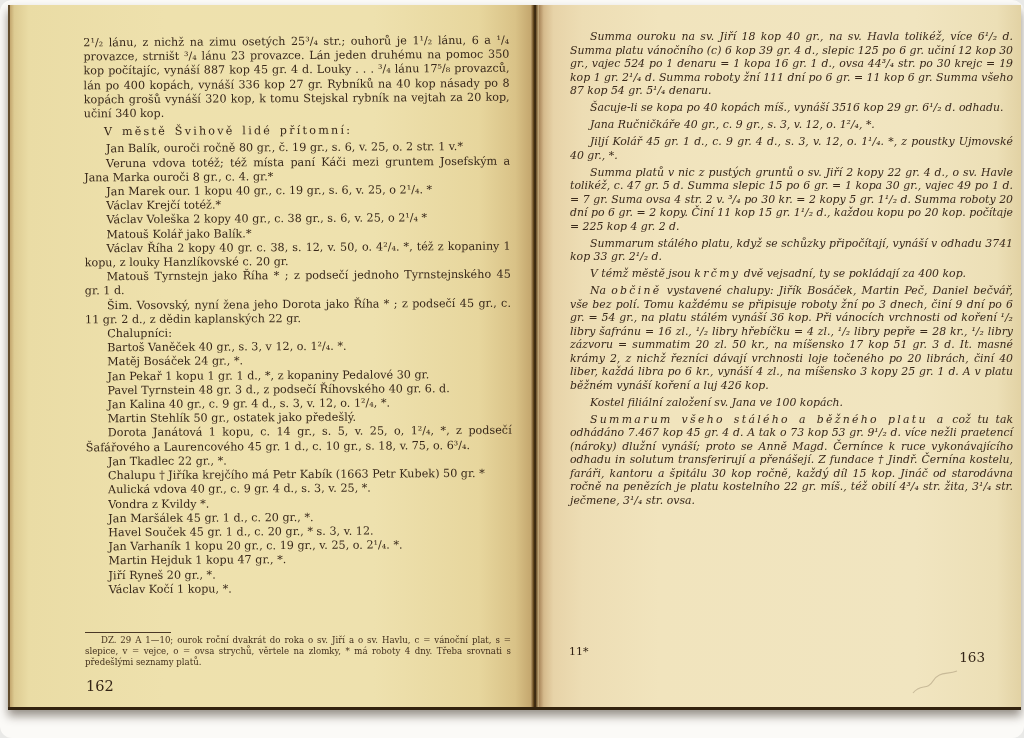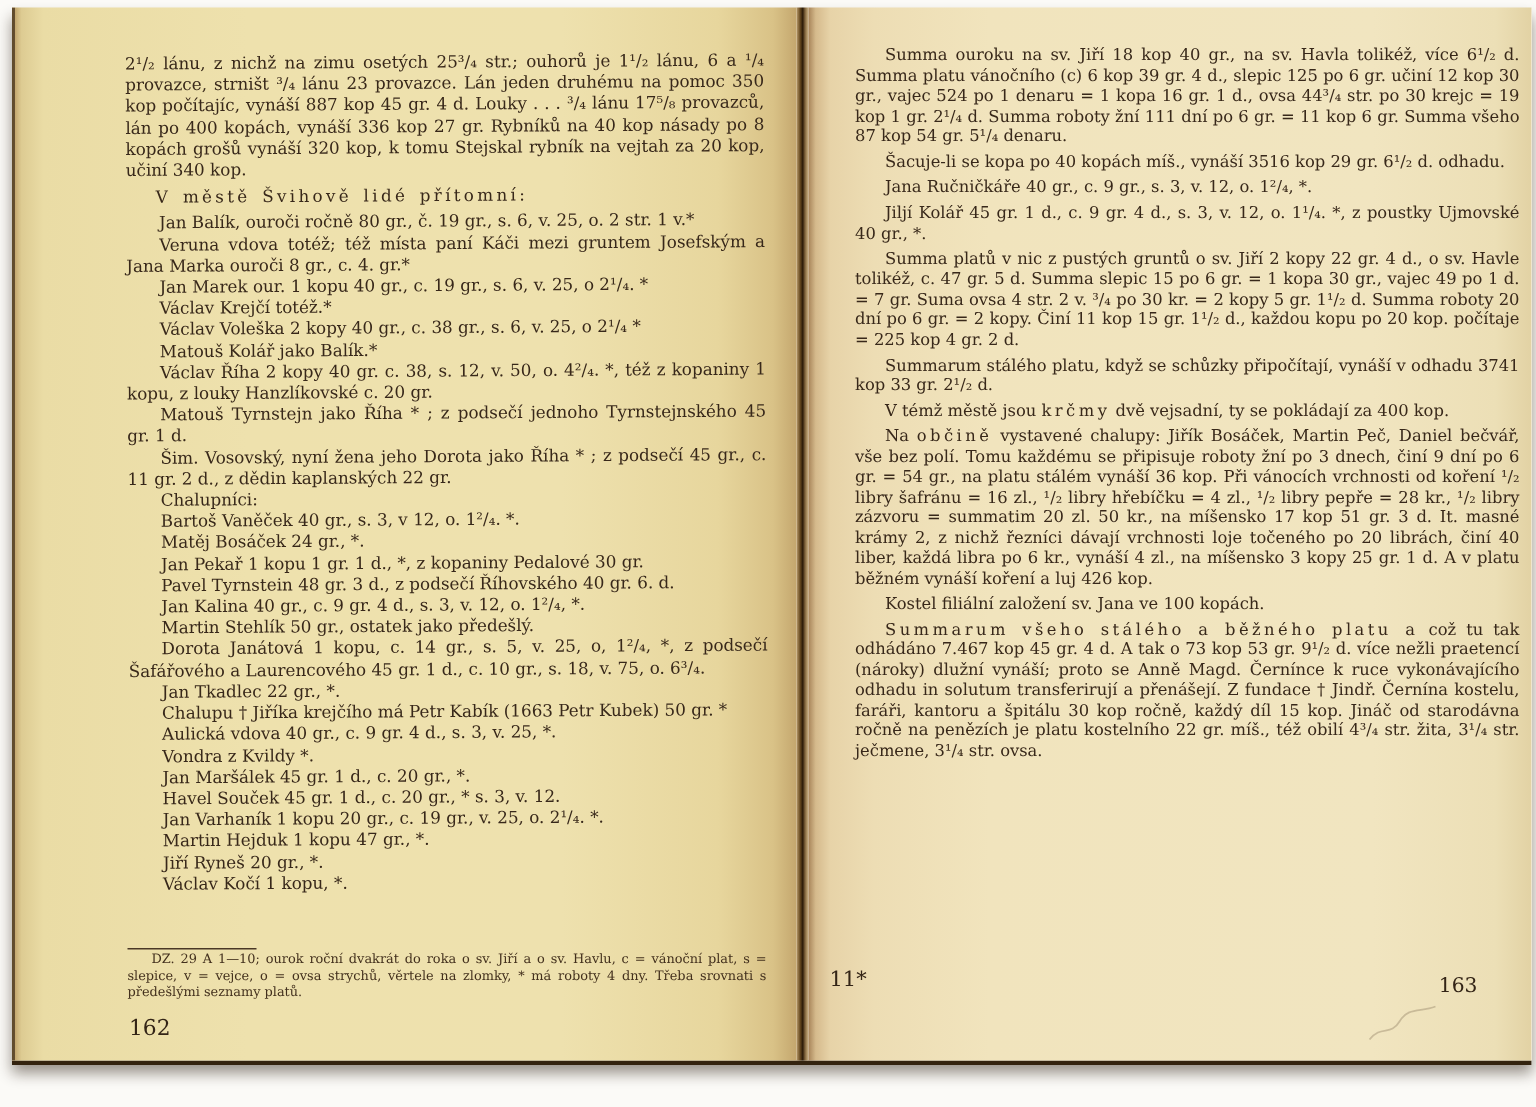--- a/index.html
+++ b/index.html
@@ -1,42 +1,42 @@
 <!DOCTYPE html>
 <html><head>
 <meta charset="utf-8">
 <style>
   html,body{margin:0;padding:0;background:#e9e9e7;}
   .scan{position:relative;width:1024px;height:738px;background:#fbfaf7;overflow:hidden;
-        font-family:"DejaVu Serif","Liberation Serif",serif;}
+        font-family:"DejaVu Serif","Liberation Serif",serif;border-radius:12px;}
   .book{position:absolute;left:8px;top:5px;width:1013px;height:702px;display:flex;
         border-bottom:3px solid #33230f;box-shadow:0 6px 9px rgba(30,18,5,.45);}
   .page{position:relative;color:#38281a;overflow:hidden;}
   .page.left{width:523px;
     background:linear-gradient(90deg,#b7965e 0,#ddcb92 1.2%,#eadca5 4%,#eee1ad 30%,#eee1ae 70%,#e7d69d 90%,#d9c287 97%,#c4a76e 100%);}
   .page.left::before{content:"";position:absolute;left:0;top:0;bottom:0;width:2px;background:#43301a;opacity:.75;}
   .gutter{width:8px;background:linear-gradient(90deg,#bb9d6d 0,#66491f 30%,#2a1a08 52%,#7c6038 70%,#d0b787 100%);}
   .page.right{flex:1;
     background:linear-gradient(90deg,#a8855a 0,#d5ba8c 1%,#e7d3a8 3%,#edddb4 9%,#f1e4bd 25%,#f1e5c0 78%,#ecdfb6 95%,#e2d2a4 100%);}
   .text-left{position:absolute;left:77px;width:426px;top:30px;font-size:11.2px;line-height:14.2px;
              text-align:justify;transform:rotate(-.35deg);}
   .text-left p{margin:0;}
   p.intro{margin:0 0 3px;}
   p.heading{letter-spacing:2.2px;word-spacing:2px;text-indent:20px;margin:4px 0 3px;white-space:nowrap;}
   .entry{text-indent:22px;}
-  .text-right{position:absolute;left:31px;width:443px;top:25px;font-size:10.9px;line-height:13.5px;text-align:justify;}
+  .text-right{position:absolute;left:31px;width:443px;top:25px;font-size:10.9px;line-height:13.5px;text-align:justify;font-style:italic;}
   .para{margin:0 0 3.5px;text-indent:20px;}
   .spaced{letter-spacing:2.3px;}
   .footnote-rule{position:absolute;left:77px;top:627px;width:86px;border-top:1px solid #4a3826;}
   .footnote{position:absolute;left:77px;width:426px;top:630px;font-size:8.6px;line-height:10.8px;
             text-align:justify;text-indent:16px;color:#43301d;margin:0;}
   .pagenum{position:absolute;font-size:13.5px;color:#332416;margin-top:14px;}
   .pn-left{left:78px;top:659px;font-size:14.5px;}
   .pn-right{right:36px;top:630px;}
-  .sig{position:absolute;left:14px;top:640px;font-size:14px;color:#332416;text-align:right;}
+  .sig{position:absolute;left:30px;top:640px;font-size:11px;color:#332416;text-align:right;}
   .pencil{position:absolute;right:60px;bottom:8px;opacity:.45;}
 </style>
 </head>
 <body>
 
 <div class="scan">
   <div class="book">
 
     <div class="page left">
       <div class="text-left">

